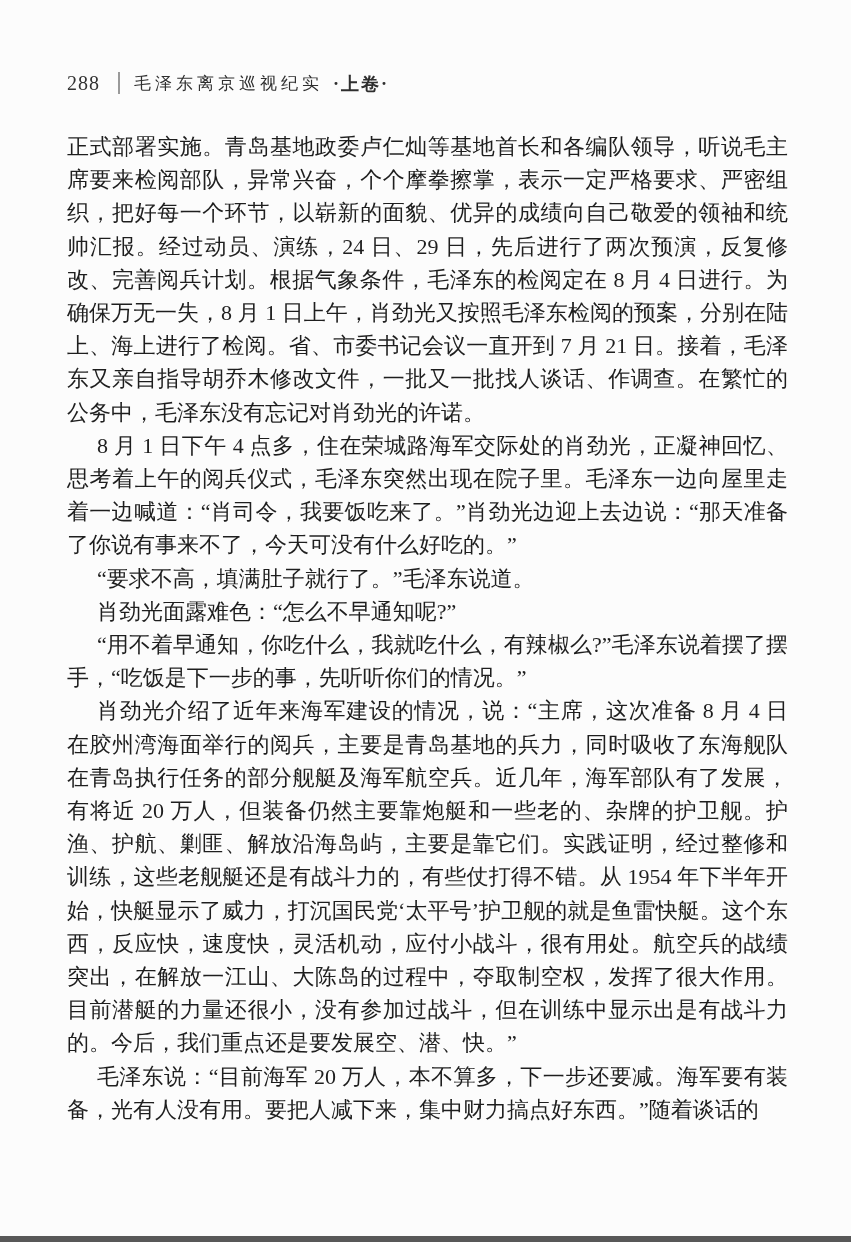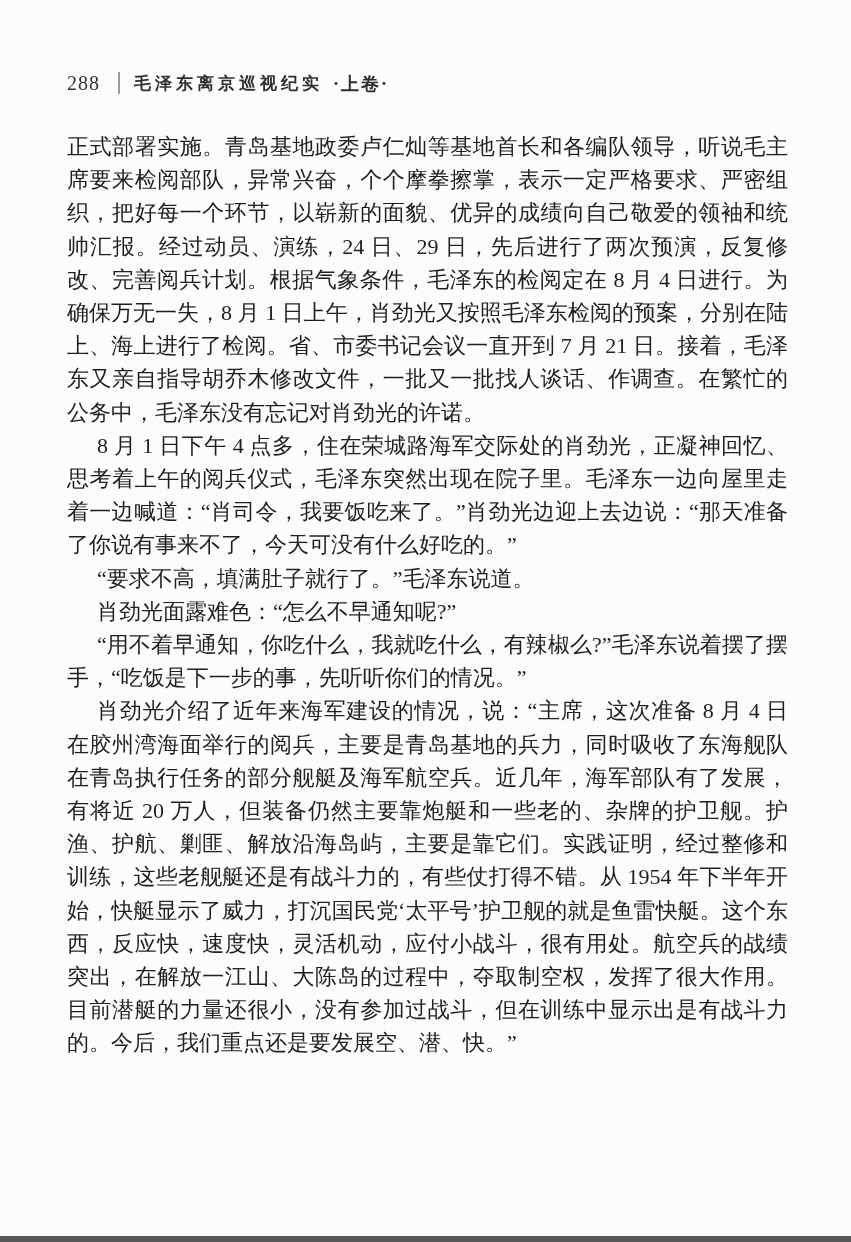--- a/index.html
+++ b/index.html
@@ -33,21 +33,21 @@
     font-family: "Liberation Serif", serif;
   }
   .header-divider {
     width: 2px;
     height: 22px;
     background: #9a9a9a;
     margin: 0 14px 0 18px;
   }
   .book-title {
     font-size: 17px;
-    font-weight: bold;
+    font-weight: normal;
     letter-spacing: 4px;
     color: #2e2e2e;
   }
   .volume-label {
     font-size: 18px;
     margin-left: 10px;
     letter-spacing: 2px;
     color: #2e2e2e;
     font-weight: bold;
   }
@@ -93,17 +93,18 @@
     <span class="volume-label">·上卷·</span>
   </header>
 
   <main class="text-block">
     <p>正式部署实施。青岛基地政委卢仁灿等基地首长和各编队领导，听说毛主席要来检阅部队，异常兴奋，个个摩拳擦掌，表示一定严格要求、严密组织，把好每一个环节，以崭新的面貌、优异的成绩向自己敬爱的领袖和统帅汇报。经过动员、演练，24 日、29 日，先后进行了两次预演，反复修改、完善阅兵计划。根据气象条件，毛泽东的检阅定在 8 月 4 日进行。为确保万无一失，8 月 1 日上午，肖劲光又按照毛泽东检阅的预案，分别在陆上、海上进行了检阅。省、市委书记会议一直开到 7 月 21 日。接着，毛泽东又亲自指导胡乔木修改文件，一批又一批找人谈话、作调查。在繁忙的公务中，毛泽东没有忘记对肖劲光的许诺。</p>
     <p class="indent">8 月 1 日下午 4 点多，住在荣城路海军交际处的肖劲光，正凝神回忆、思考着上午的阅兵仪式，毛泽东突然出现在院子里。毛泽东一边向屋里走着一边喊道：“肖司令，我要饭吃来了。”肖劲光边迎上去边说：“那天准备了你说有事来不了，今天可没有什么好吃的。”</p>
     <p class="indent">“要求不高，填满肚子就行了。”毛泽东说道。</p>
     <p class="indent">肖劲光面露难色：“怎么不早通知呢?”</p>
     <p class="indent">“用不着早通知，你吃什么，我就吃什么，有辣椒么?”毛泽东说着摆了摆手，“吃饭是下一步的事，先听听你们的情况。”</p>
     <p class="indent">肖劲光介绍了近年来海军建设的情况，说：“主席，这次准备 8 月 4 日在胶州湾海面举行的阅兵，主要是青岛基地的兵力，同时吸收了东海舰队在青岛执行任务的部分舰艇及海军航空兵。近几年，海军部队有了发展，有将近 20 万人，但装备仍然主要靠炮艇和一些老的、杂牌的护卫舰。护渔、护航、剿匪、解放沿海岛屿，主要是靠它们。实践证明，经过整修和训练，这些老舰艇还是有战斗力的，有些仗打得不错。从 1954 年下半年开始，快艇显示了威力，打沉国民党‘太平号’护卫舰的就是鱼雷快艇。这个东西，反应快，速度快，灵活机动，应付小战斗，很有用处。航空兵的战绩突出，在解放一江山、大陈岛的过程中，夺取制空权，发挥了很大作用。目前潜艇的力量还很小，没有参加过战斗，但在训练中显示出是有战斗力的。今后，我们重点还是要发展空、潜、快。”</p>
+    <p class="indent">毛泽东说：“目前海军 20 万人，本不算多，下一步还要减。海军要有装备，光有人没有用。要把人减下来，集中财力搞点好东西。”随着谈话的</p>
   </main>
 
   <div class="page-bottom-edge"></div>
 
 </div>
 
 </body></html>

